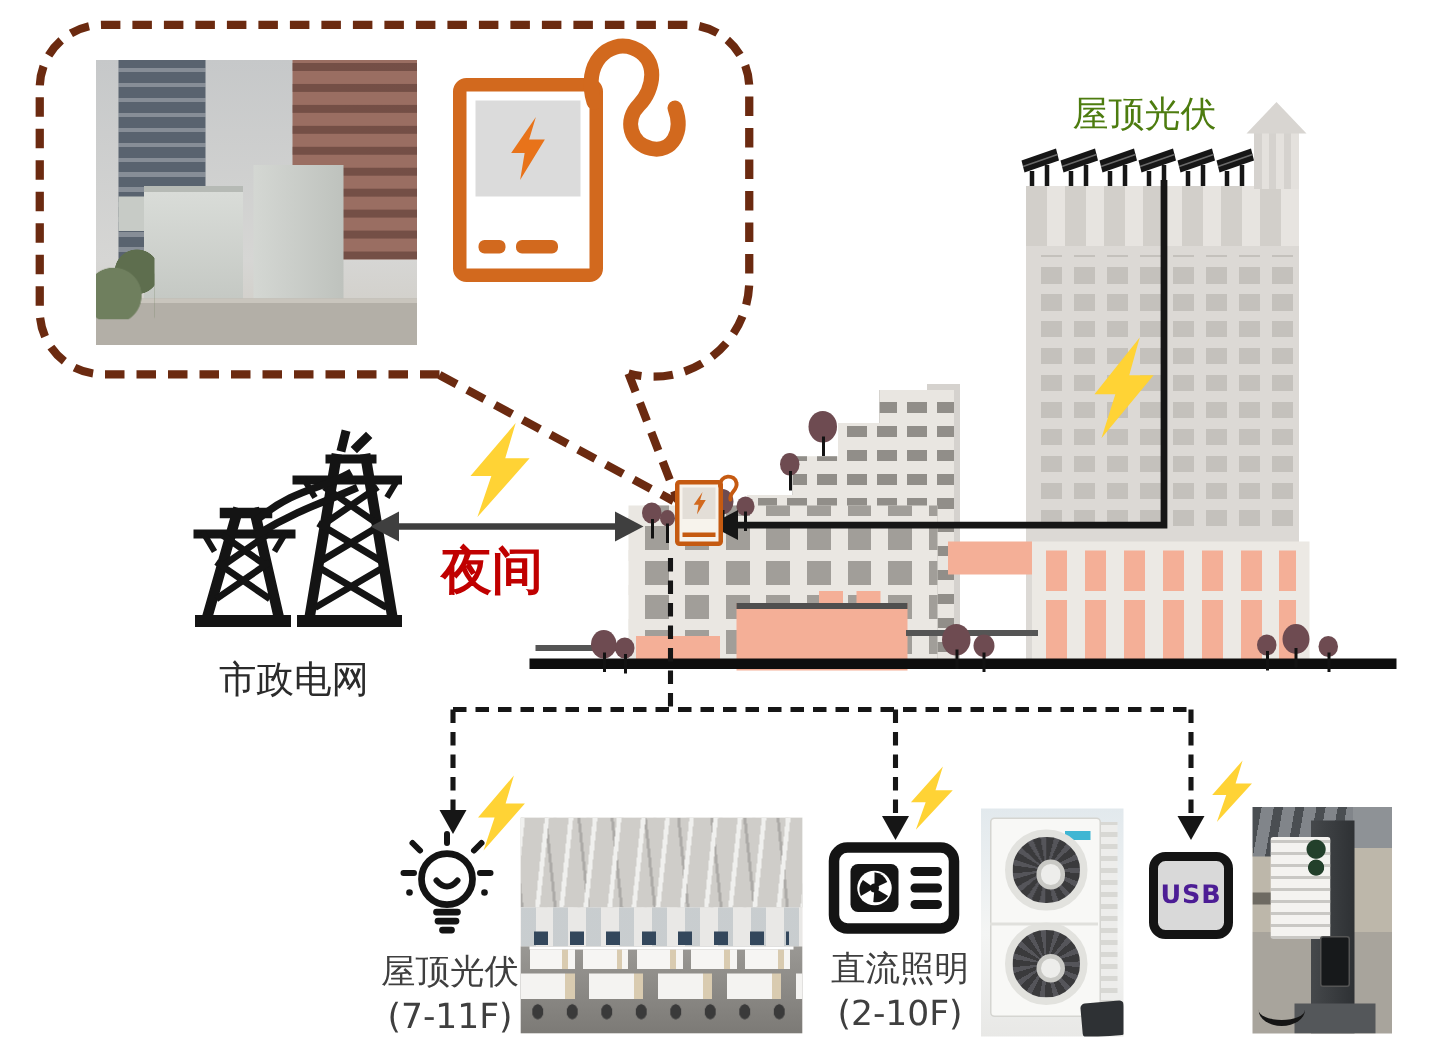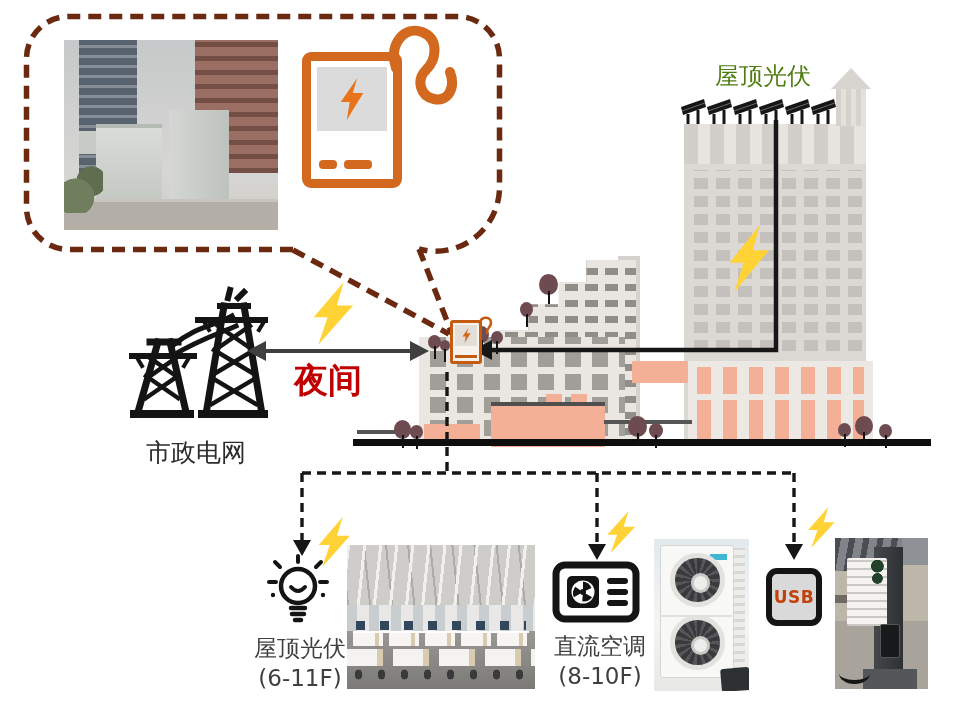--- a/index.html
+++ b/index.html
@@ -94,21 +94,21 @@
   #lighting-label{left:244px;top:633px;width:112px;}
   #aircon-label{left:544px;top:631px;width:112px;}
   #charging-label{left:750px;top:638px;width:90px;}
 
   
   #grid-icon{left:126px;top:286px;z-index:4;}
   #bulb-icon{left:266px;top:554px;z-index:6;}
   #ac-icon{left:552px;top:560px;z-index:6;}
   #usb-icon{left:766px;top:568px;width:44px;height:46px;border:6px solid #141414;border-radius:11px;
     background:#D9D9D9;display:flex;align-items:center;justify-content:center;z-index:6;}
-  #usb-icon span{font-size:17px;font-weight:700;color:#c2410c;letter-spacing:.5px;}
+  #usb-icon span{font-size:17px;font-weight:700;color:#4c1d95;letter-spacing:.5px;}
 
   
   #office-photo{left:347px;top:545px;width:188px;height:144px;overflow:hidden;z-index:3;background:#EFEEEC;}
   #office-photo .ceil{position:absolute;left:0;top:0;width:100%;height:42%;
     background:repeating-linear-gradient(96deg,#F0F0EE 0 3px,rgba(0,0,0,0) 3px 16px),
                repeating-linear-gradient(84deg,rgba(70,70,68,.25) 0 2px,rgba(0,0,0,0) 2px 22px),#CFCDC9;}
   #office-photo .wall{position:absolute;left:0;top:42%;width:100%;height:18%;
     background:repeating-linear-gradient(90deg,rgba(140,155,165,.35) 0 10px,rgba(0,0,0,0) 10px 22px),#E9E8E6;}
   #office-photo .floor{position:absolute;left:0;bottom:0;width:100%;height:40%;
     background:linear-gradient(180deg,#9A9894 0%,#7C7A76 100%);}
@@ -298,21 +298,21 @@
       <path d="M10 28 H3 M54 28 H61 M14 13 L9 8 M50 13 L55 8 M32 8 V2" stroke-width="4"></path>
       <circle cx="32" cy="32" r="17" stroke-width="4.5"></circle>
       <path d="M25 33 Q32 41 39 33" stroke-width="4"></path>
       <path d="M25 54 H39 M26 60 H38 M29 66 H35" stroke-width="4.5"></path>
     </g>
     <circle cx="7" cy="41" r="2.2" fill="#141414"></circle>
     <circle cx="57" cy="41" r="2.2" fill="#141414"></circle>
   </svg>
   <div id="lighting-label" class="load-lbl">
     <div>屋顶光伏</div>
-    <div>(6-11F)</div>
+    <div>(7-11F)</div>
   </div>
   <div id="office-photo" class="abs">
     <div class="ceil"></div>
     <div class="wall"></div>
     <div class="floor"></div>
     <div class="monitors"></div>
     <div class="desks1"></div>
     <div class="desks2"></div>
     <div class="chairs"></div>
   </div>
@@ -323,22 +323,22 @@
     <circle cx="31" cy="32" r="11.5" fill="#fff"></circle>
     <path d="M31 32 L31 21.5 A10.5 10.5 0 0 1 39.5 28 Z" fill="#141414"></path>
     <path d="M31 32 L31 21.5 A10.5 10.5 0 0 1 39.5 28 Z" fill="#141414" transform="rotate(120 31 32)"></path>
     <path d="M31 32 L31 21.5 A10.5 10.5 0 0 1 39.5 28 Z" fill="#141414" transform="rotate(240 31 32)"></path>
     <circle cx="31" cy="32" r="3" fill="#141414"></circle>
     <rect x="55" y="18" width="21" height="6" rx="3" fill="#141414"></rect>
     <rect x="55" y="29" width="21" height="6" rx="3" fill="#141414"></rect>
     <rect x="55" y="40" width="21" height="6" rx="3" fill="#141414"></rect>
   </svg>
   <div id="aircon-label" class="load-lbl">
-    <div>直流空调</div>
-    <div>(8-10F)</div>
+    <div>直流照明</div>
+    <div>(2-10F)</div>
   </div>
   <div id="ac-photo" class="abs">
     <div class="unit">
       <div class="logo"></div>
       <div class="fan" style="top:5%;">
           <div class="hub"></div>
         </div>
       <div class="fan" style="top:53%;">
           <div class="hub"></div>
         </div>

